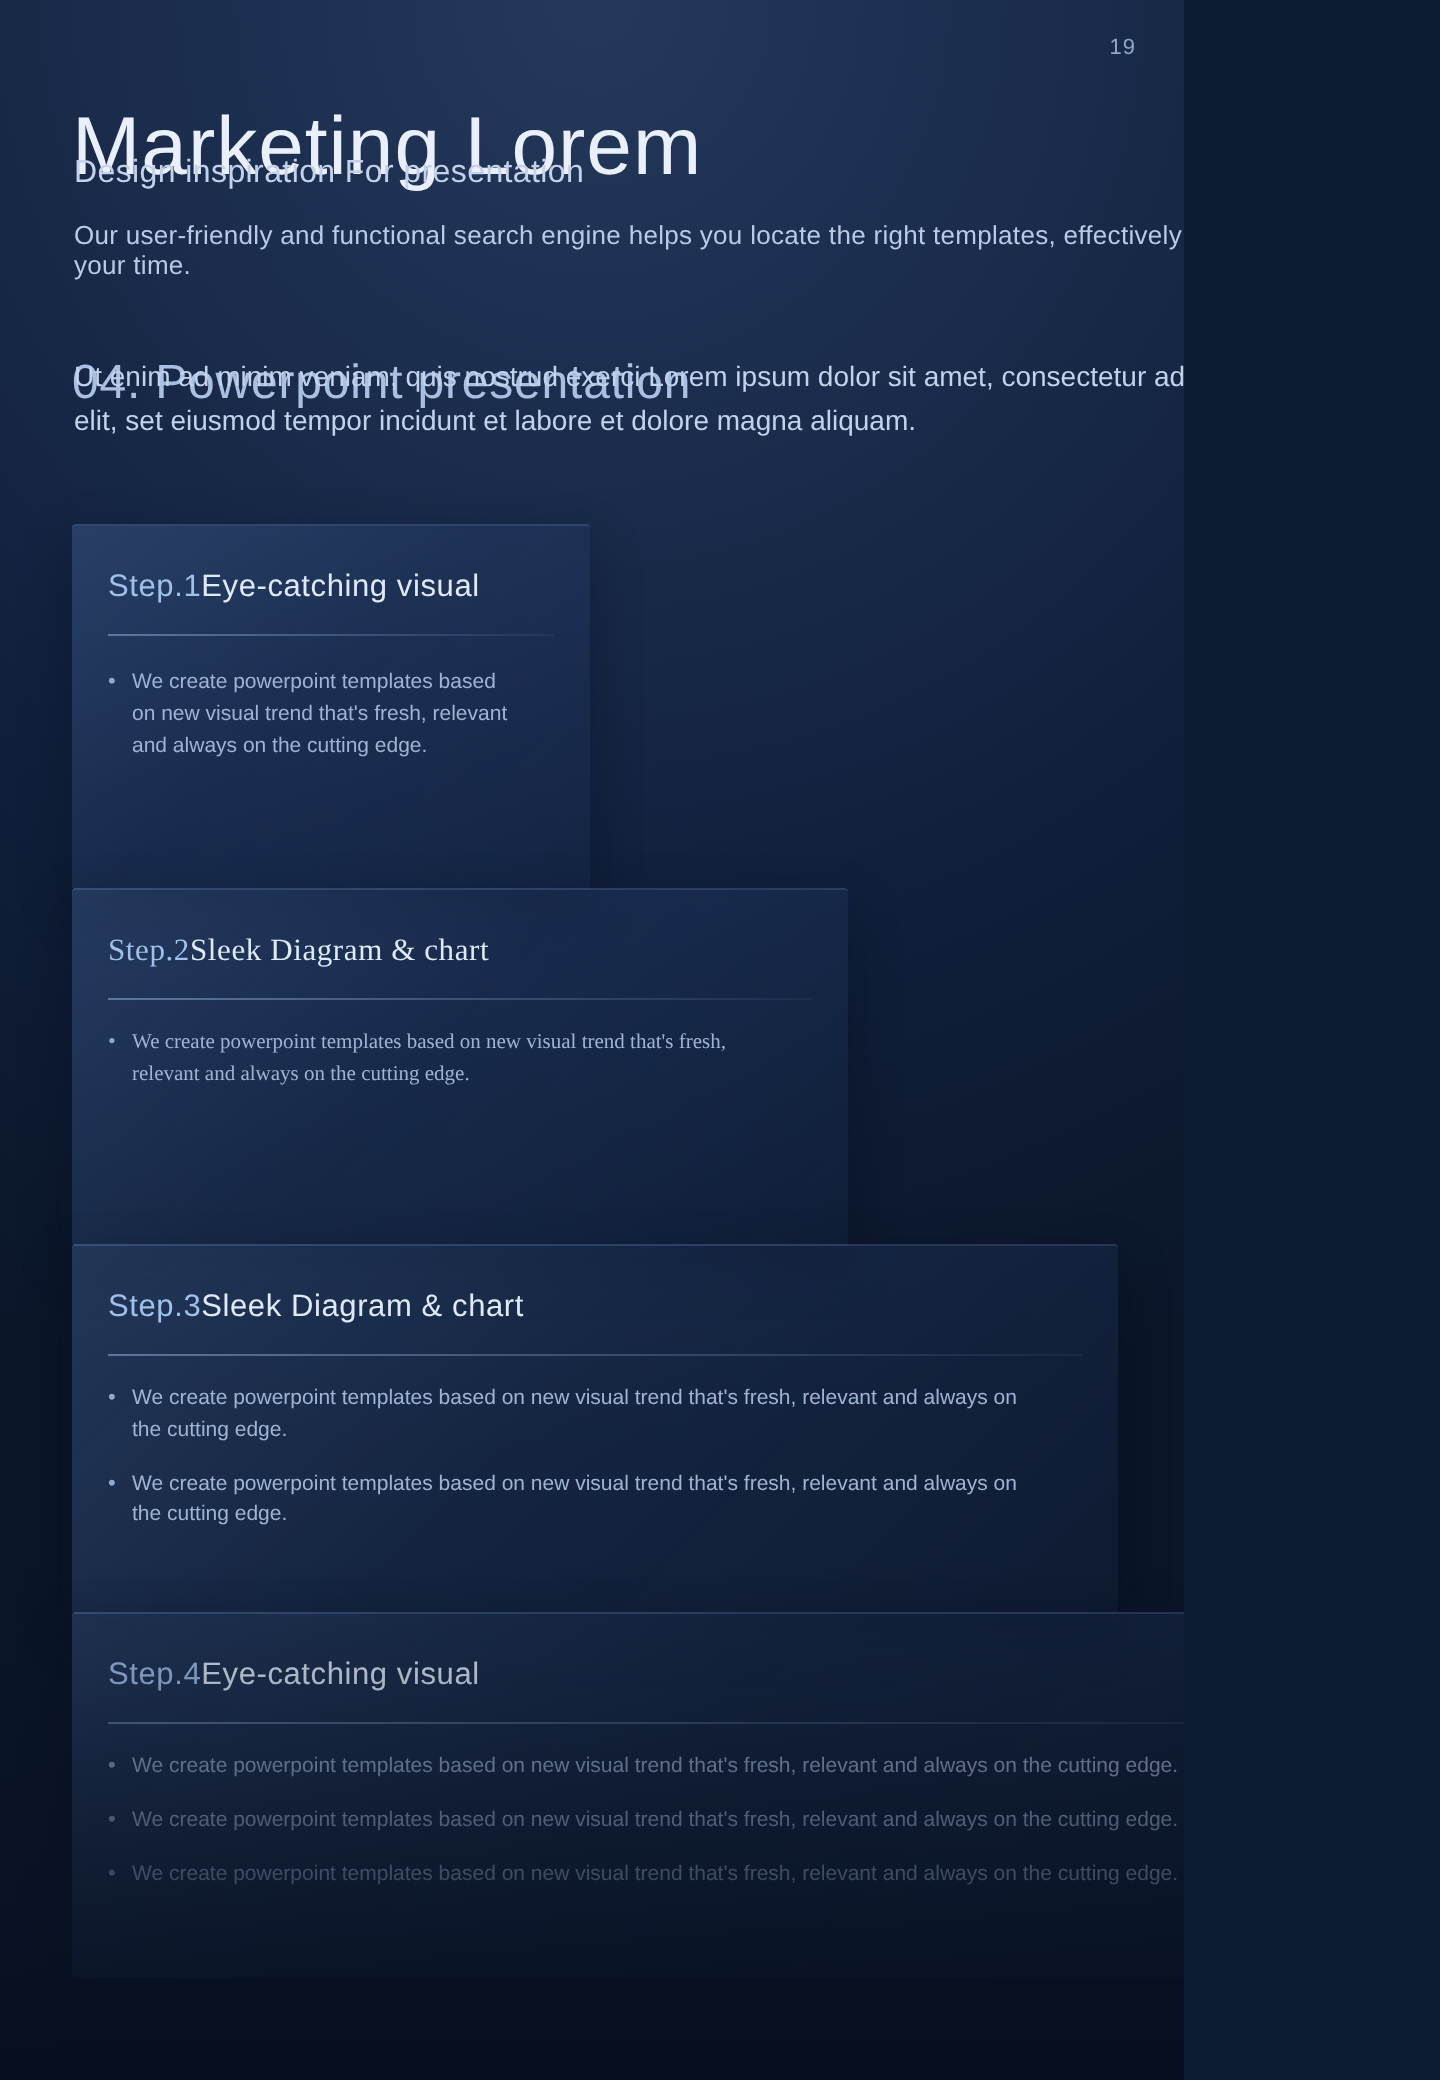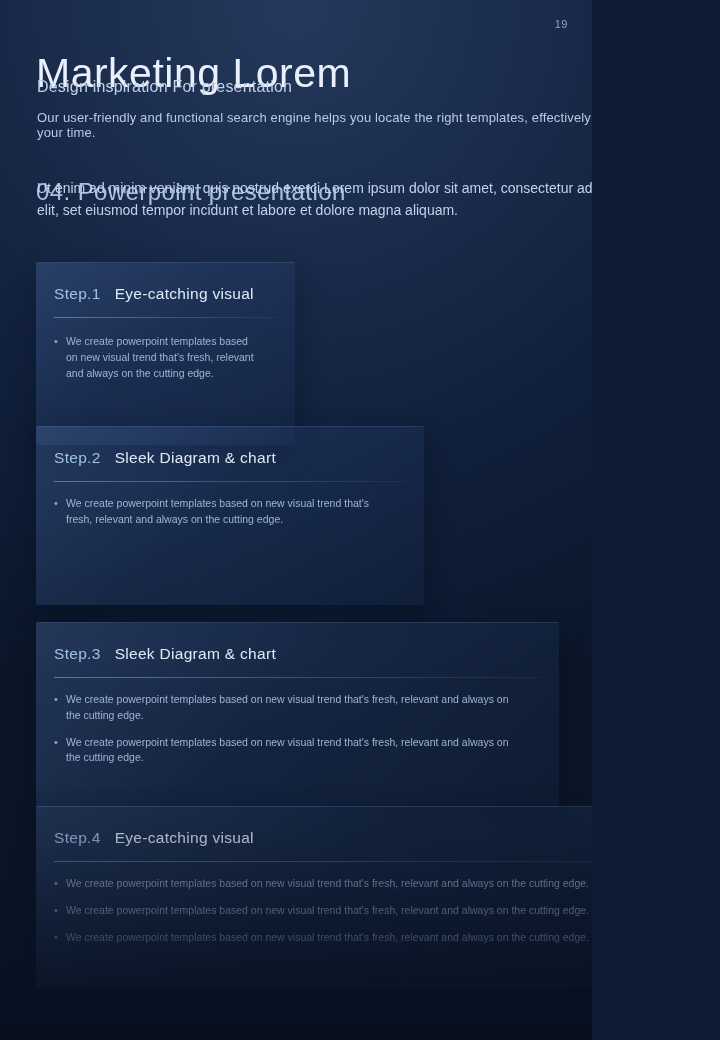--- a/index.html
+++ b/index.html
@@ -88,21 +88,20 @@
     left: 36px;
     border-radius: 2px;
     background: linear-gradient(135deg, rgba(72,104,158,0.40) 0%, rgba(45,72,120,0.30) 45%, rgba(28,48,86,0.22) 100%);
     border-top: 1px solid rgba(150,180,225,0.18);
     box-shadow: 0 10px 26px rgba(4,10,22,0.32);
     overflow: hidden;
   }
   .card-head {
     display: flex;
     align-items: center;
-    gap: 14px;
     padding: 22px 22px 0 18px;
   }
   .step-label {
     font-size: 15.5px;
     color: #9fc0ea;
     letter-spacing: 0.3px;
     white-space: nowrap;
   }
   .step-title {
     font-size: 15.5px;
@@ -135,21 +134,21 @@
     top: -1px;
     color: #8fa8cd;
     font-size: 11px;
   }
 
   
   #card-1 { top: 262px; width: 259px; height: 182px; }
   #card-1 .bullets { padding-top: 16px; }
   #card-1 .bullets li { width: 195px; }
 
-  #card-2 { top: 426px; width: 388px; height: 178px; }
+  #card-2 { top: 444px; width: 388px; height: 178px; font-family: Liberation Serif, serif; }
   #card-2 .bullets li { width: 320px; }
 
   #card-3 { top: 622px; width: 523px; height: 184px; }
   #card-3 .bullets li { width: 450px; }
 
   #card-4 { top: 806px; width: 646px; height: 182px; }
   #card-4 .bullets li { width: 600px; }
 
   .card-head-wide {
     justify-content: flex-start;

